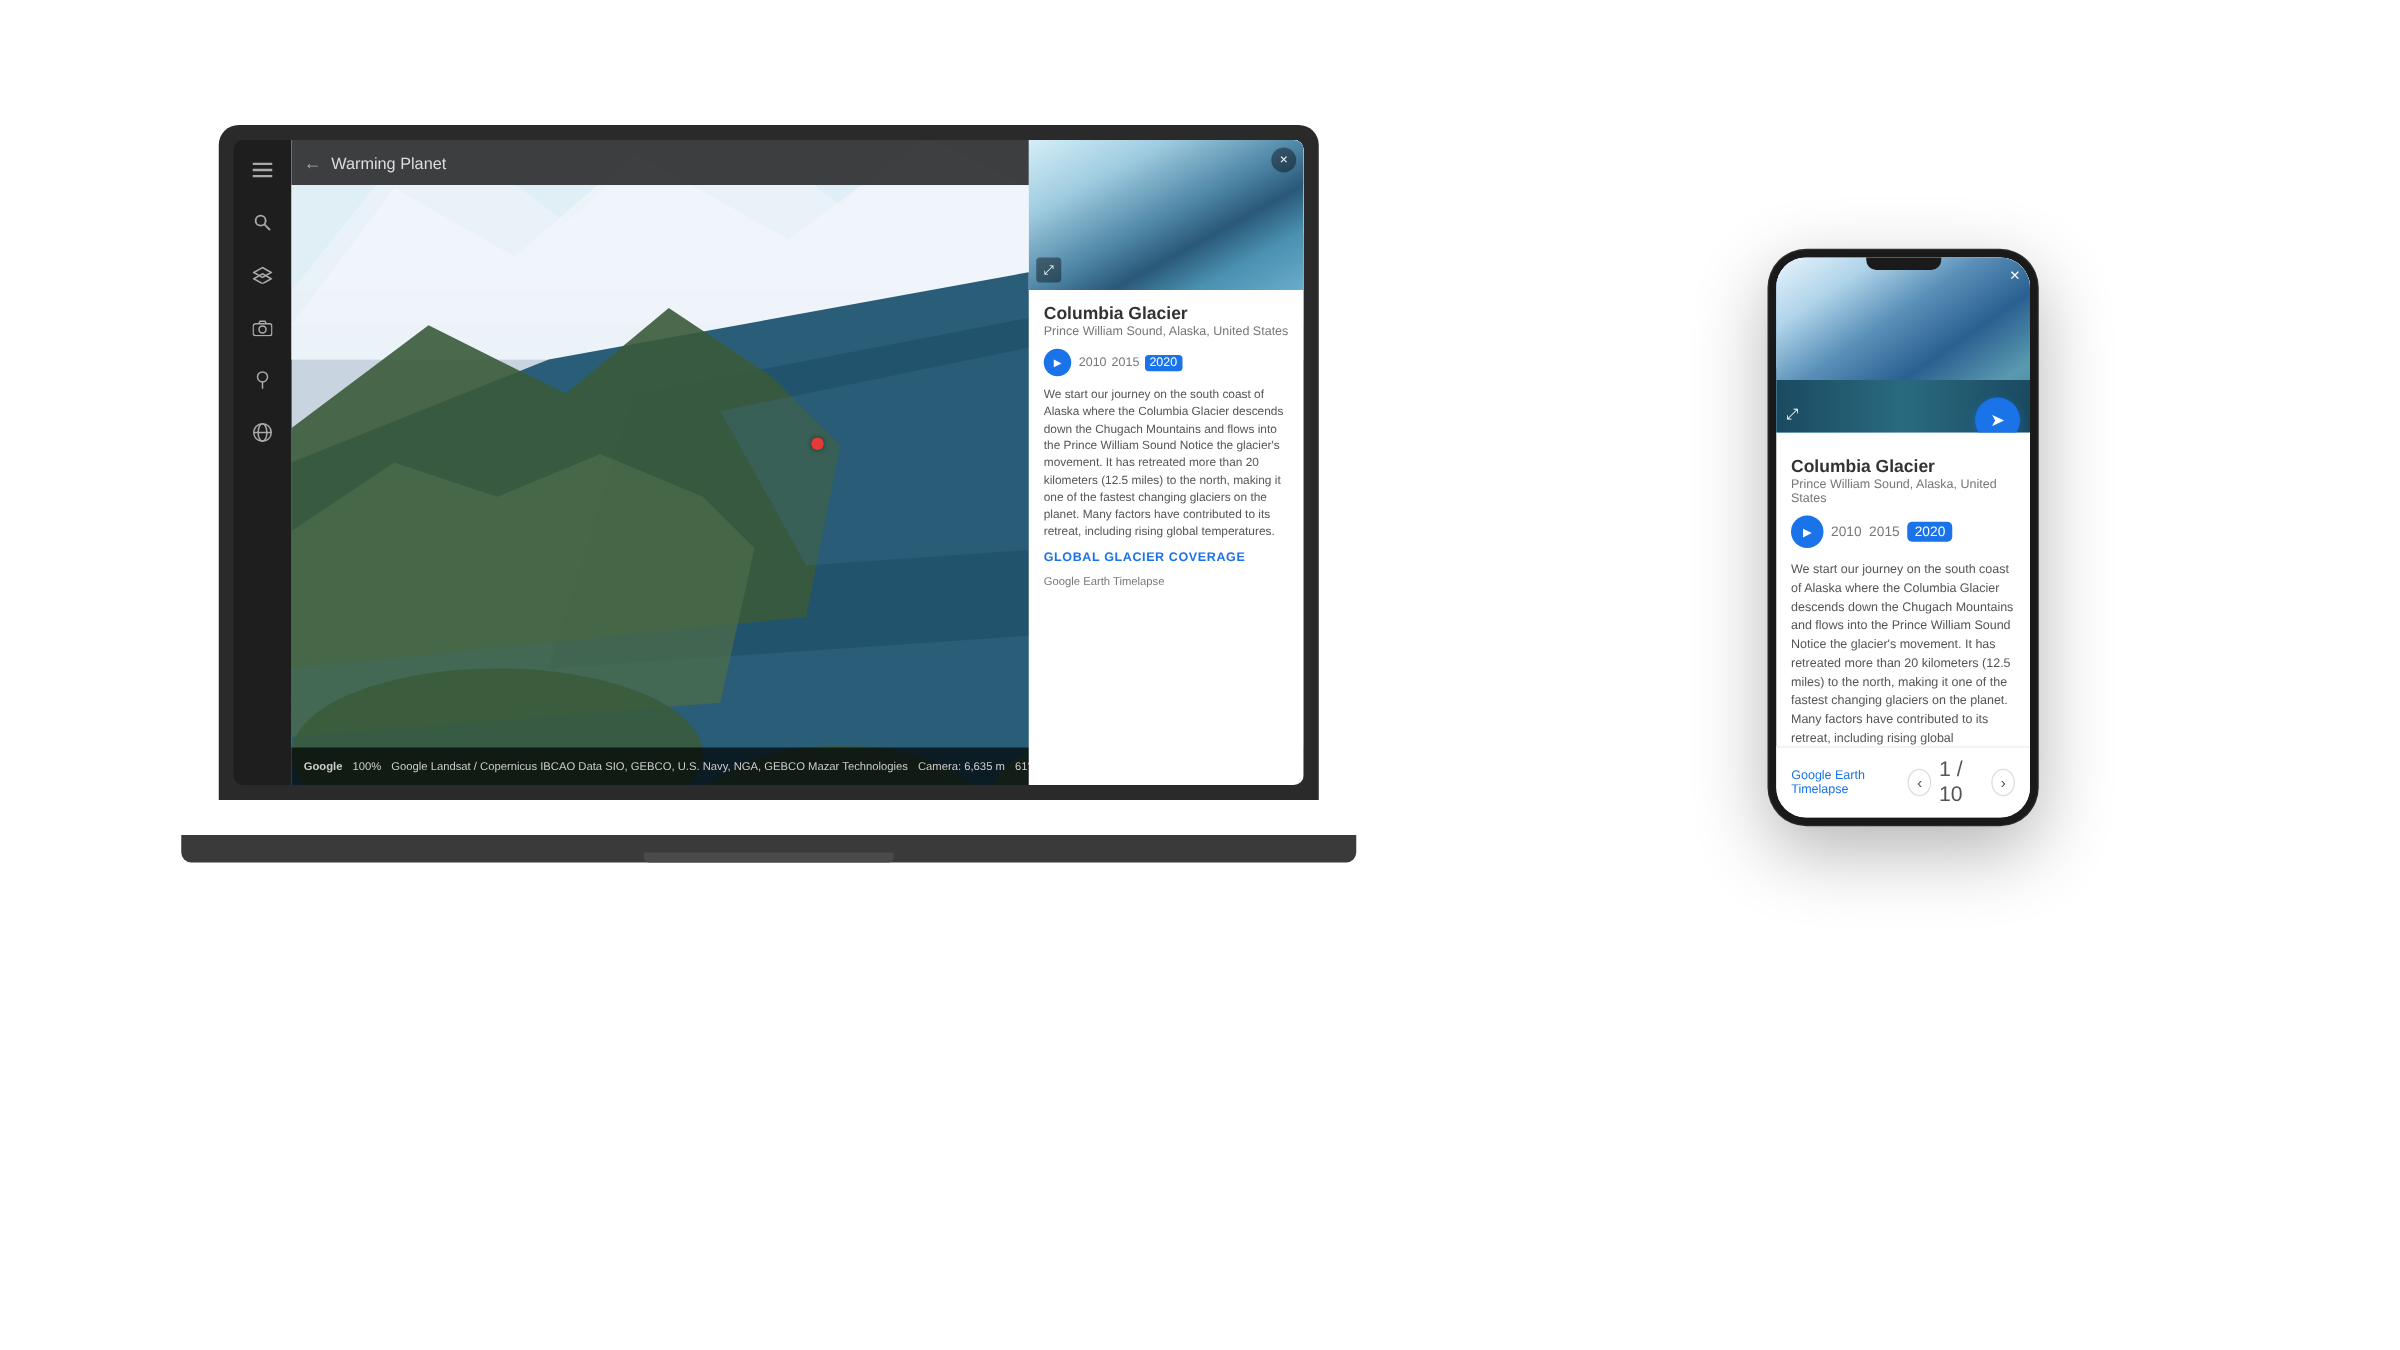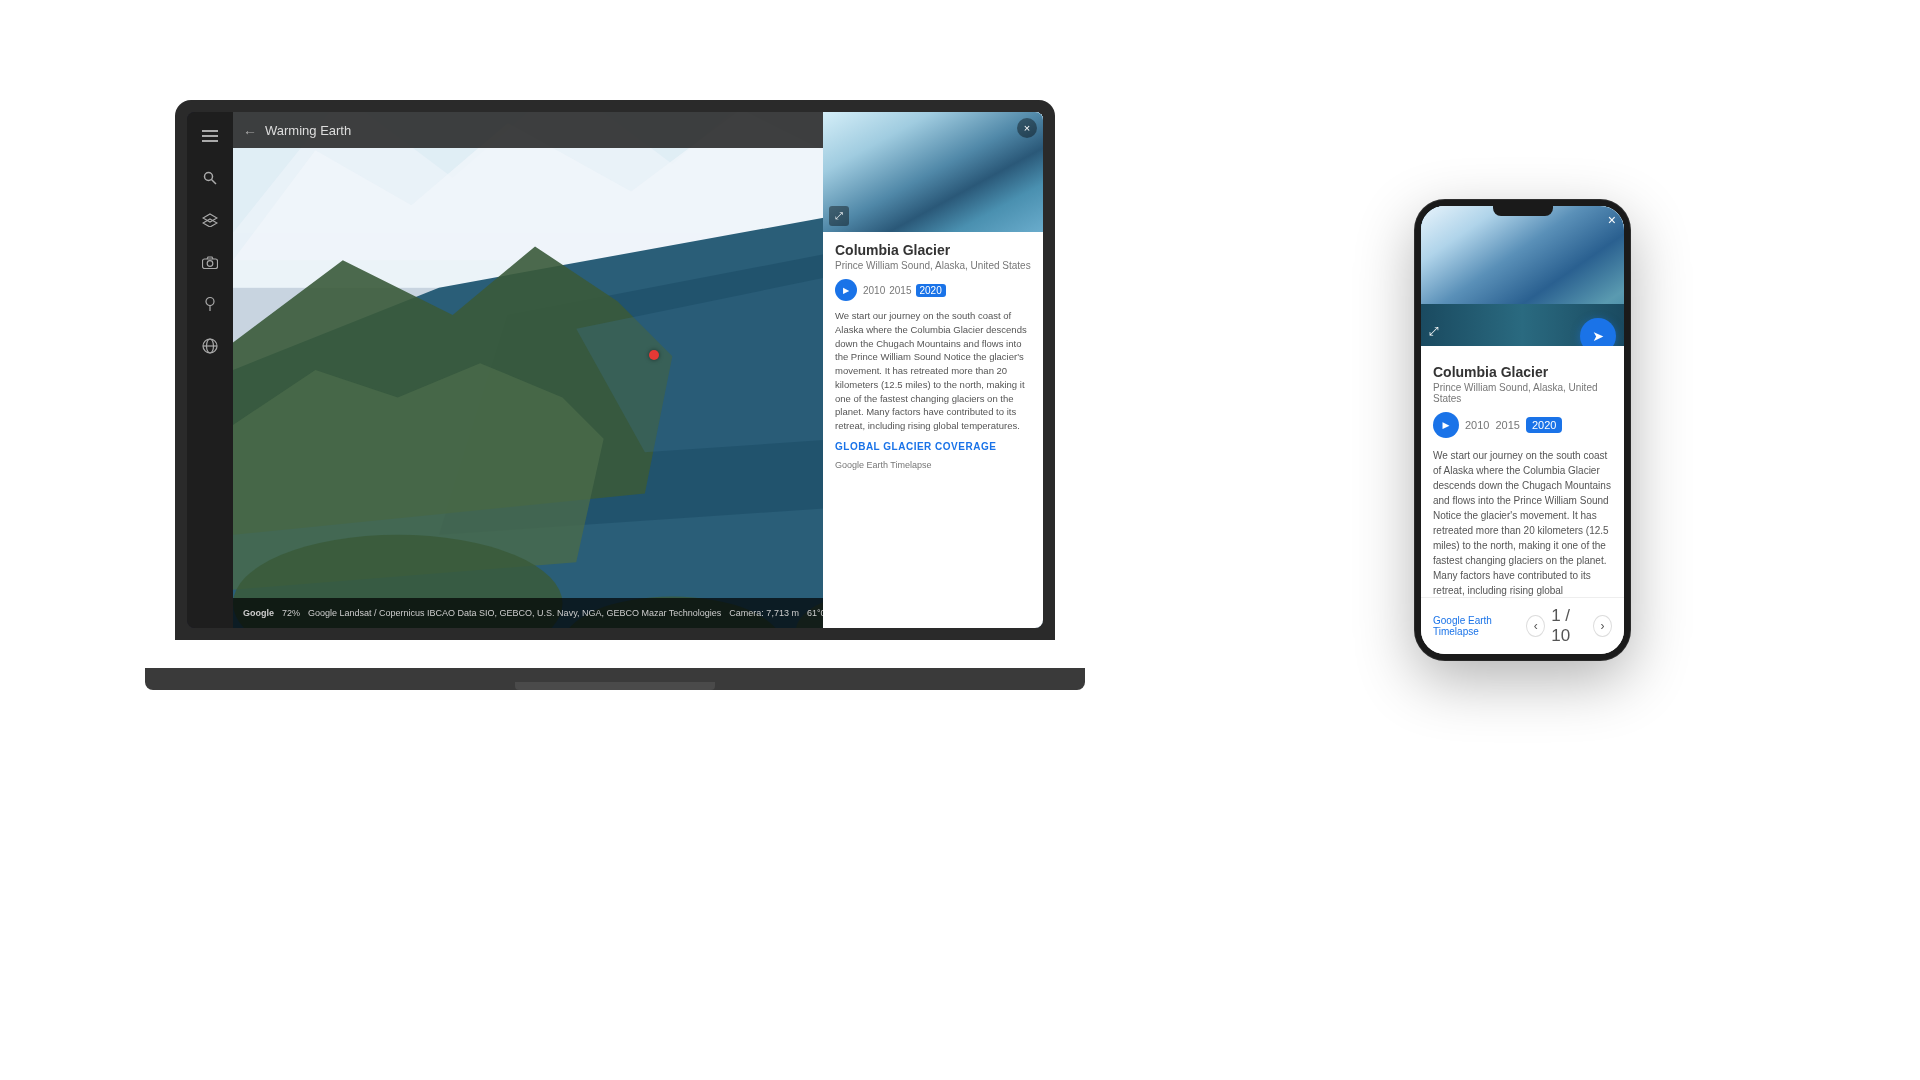--- a/index.html
+++ b/index.html
@@ -597,21 +597,21 @@
                 <ellipse cx="8" cy="8" rx="3.5" ry="7" stroke="#aaa" stroke-width="1.2" fill="none"></ellipse>
                 <line x1="1" y1="8" x2="15" y2="8" stroke="#aaa" stroke-width="1.2"></line>
               </svg>
           </div>
         </div>
 
         <div class="ge-main">
 
           <div class="ge-topbar">
             <div class="ge-back-btn">←</div>
-            <span class="ge-title">Warming Earth</span>
+            <span class="ge-title">Warming Planet</span>
             <div class="ge-more">⋮</div>
           </div>
 
           <div class="terrain-visual">
             <svg width="100%" height="100%" viewBox="0 0 590 520" preserveAspectRatio="xMidYMid slice">
 
               <rect width="590" height="520" fill="#c8d4e0"></rect>
 
               <rect width="590" height="200" fill="#d8e8f0"></rect>
               <rect width="590" height="160" fill="#e0eef5"></rect>
@@ -632,23 +632,23 @@
               <ellipse cx="200" cy="495" rx="50" ry="22" fill="#3a5a3a" opacity="0.75"></ellipse>
 
               <polygon points="250,230 590,160 590,300 300,320" fill="#3a7090" opacity="0.3"></polygon>
             </svg>
           </div>
 
           <div class="red-pin"></div>
 
           <div class="ge-statusbar">
             <span class="google-logo">Google</span>
-            <span>72%</span>
+            <span>100%</span>
             <span>Google  Landsat / Copernicus  IBCAO  Data SIO, GEBCO, U.S. Navy, NGA, GEBCO  Mazar Technologies</span>
-            <span>Camera: 7,713 m</span>
+            <span>Camera: 6,635 m</span>
             <span>61°08'14"N 147°06'48"W</span>
             <span>51 m</span>
           </div>
 
           <div class="map-controls">
 
             <div style="width:36px;height:36px;border-radius:50%;overflow:hidden;background:#3a6a80;margin-bottom:2px;">
               <svg width="36" height="36" viewBox="0 0 36 36">
                 <rect width="36" height="36" fill="#3a6a80"></rect>
                 <ellipse cx="18" cy="22" rx="14" ry="8" fill="#2a5060"></ellipse>

